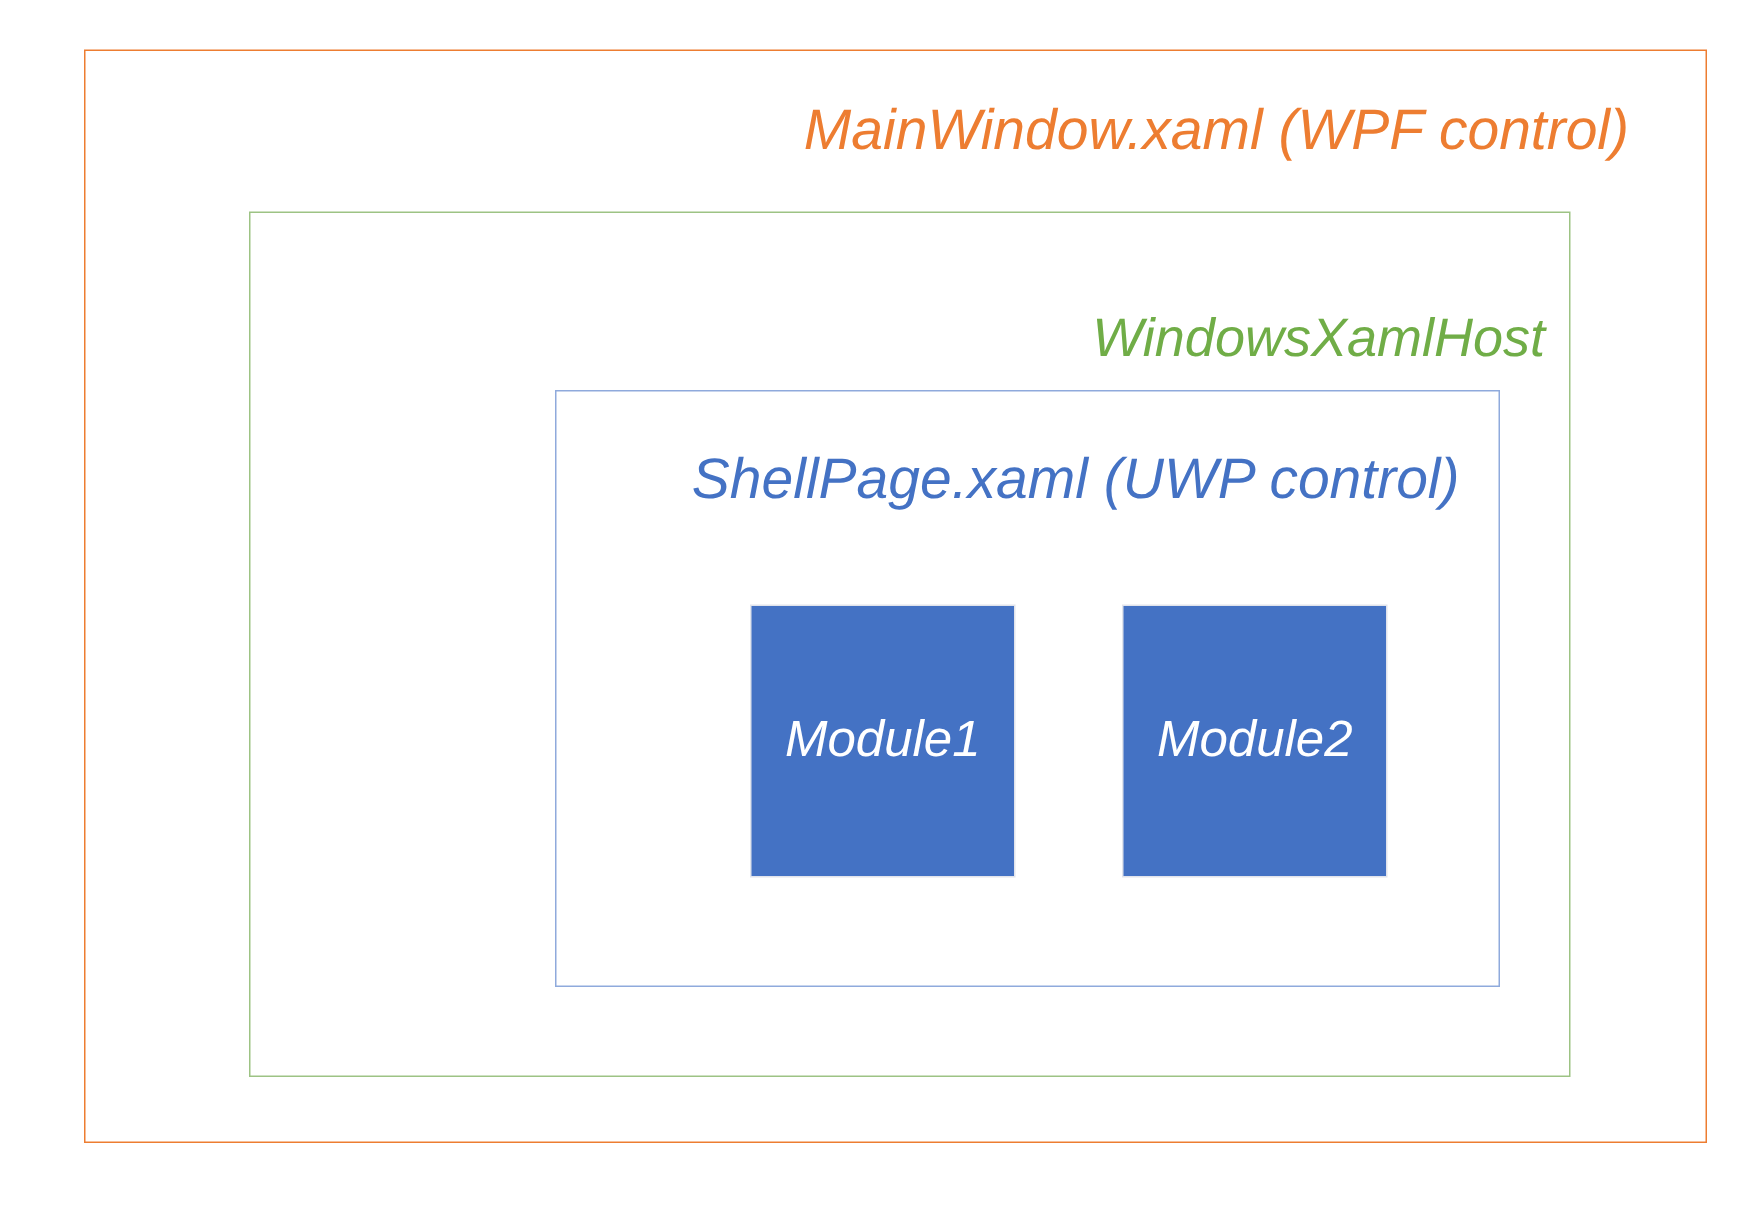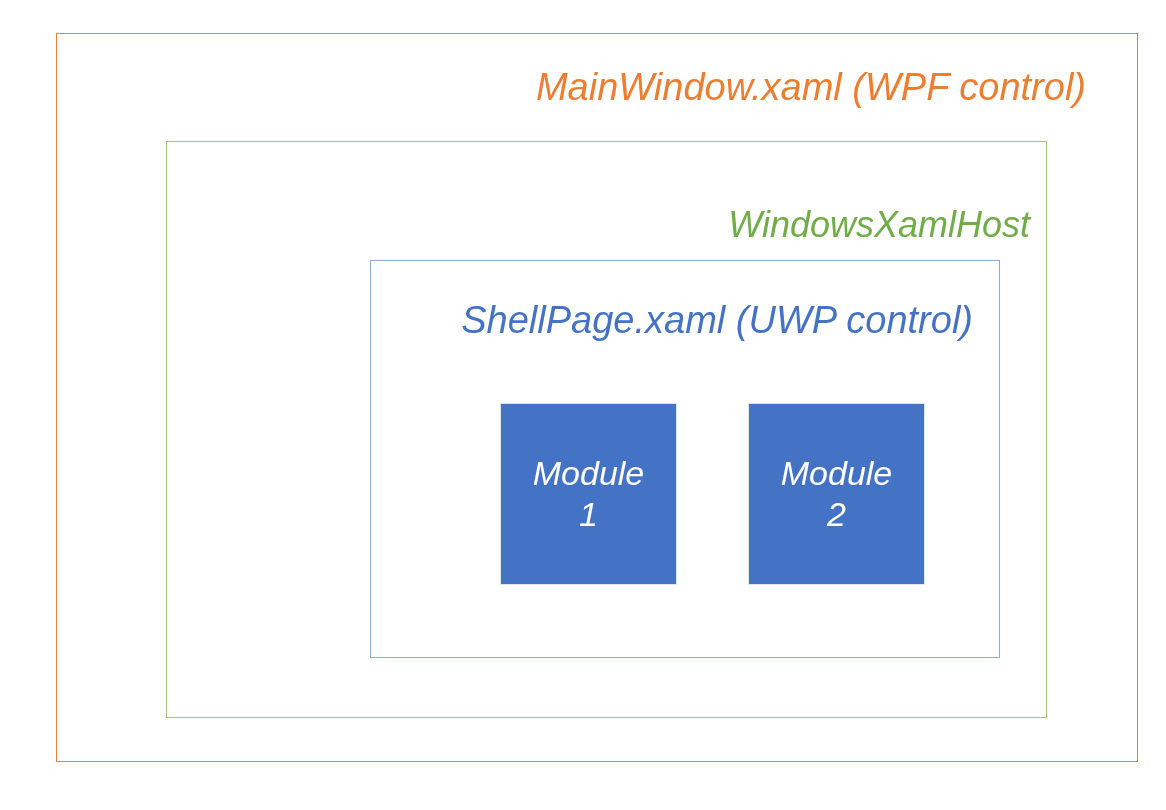--- a/index.html
+++ b/index.html
@@ -90,21 +90,21 @@
     font-size: 38px;
     color: #4472C4;
   }
 
   
   .module-box {
     position: absolute;
     background: #4472C4;
     box-sizing: border-box;
     display: flex;
-    flex-direction: column;
+    flex-direction: row;
     align-items: center;
     justify-content: center;
     color: #ffffff;
     font-size: 34px;
     line-height: 1.22;
     text-align: center;
     box-shadow: 0 0 0 1px rgba(200, 205, 220, 0.55);
   }
 
   .module-1 {

